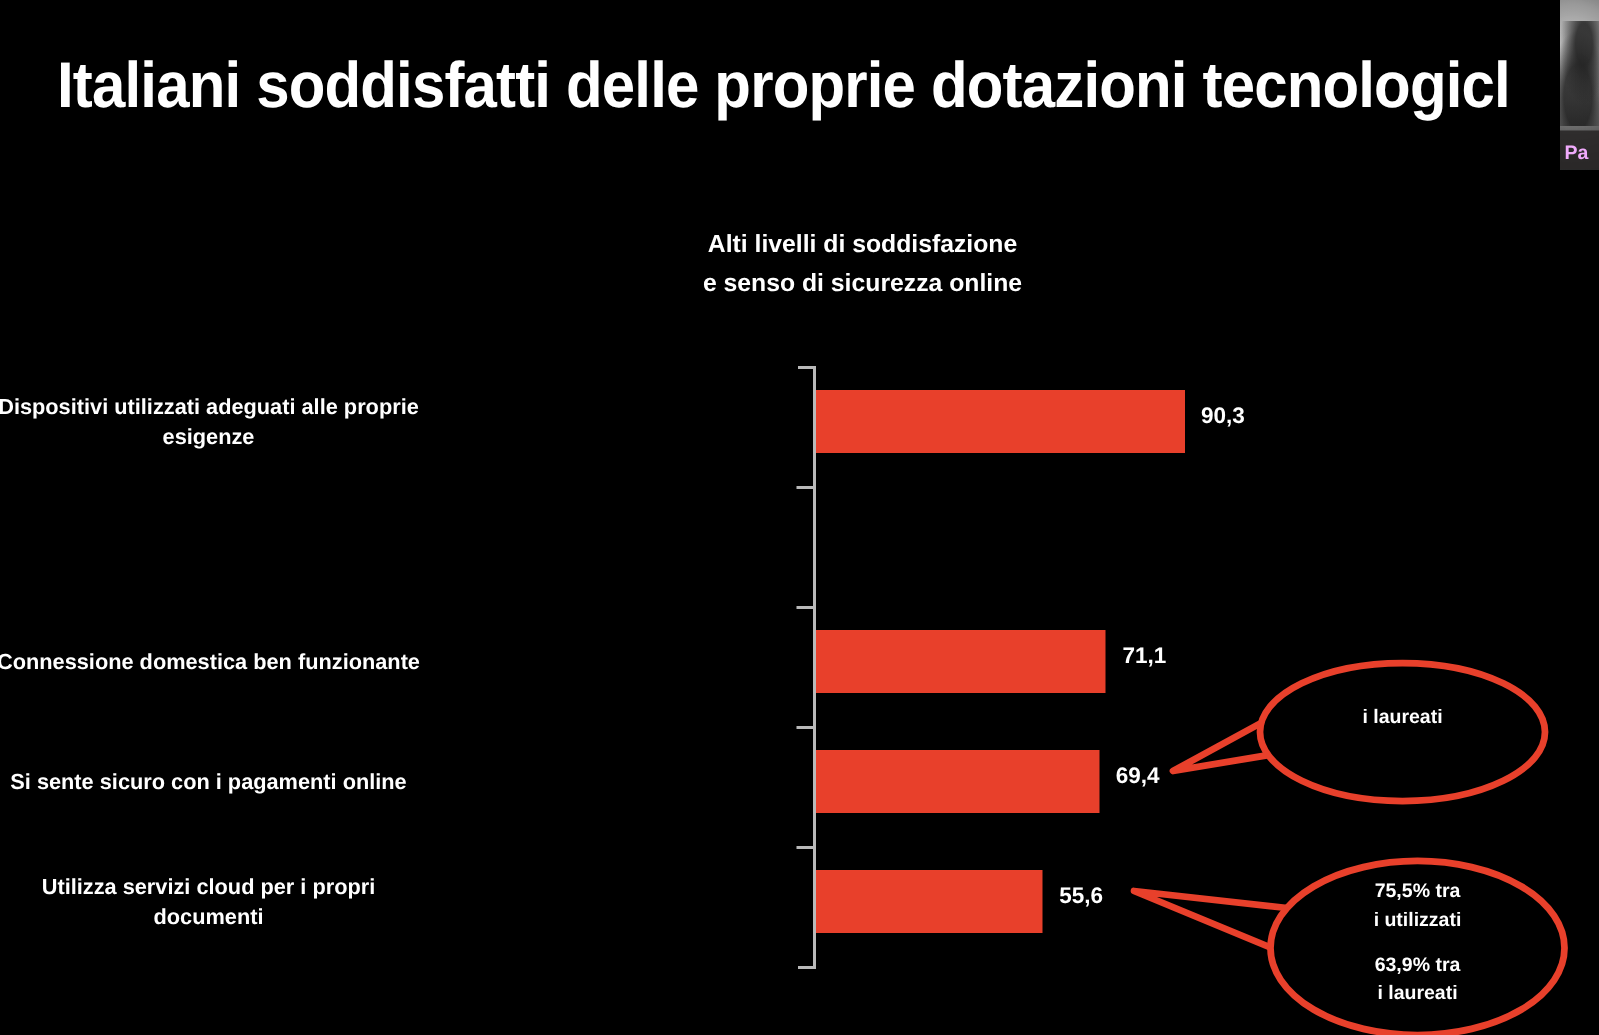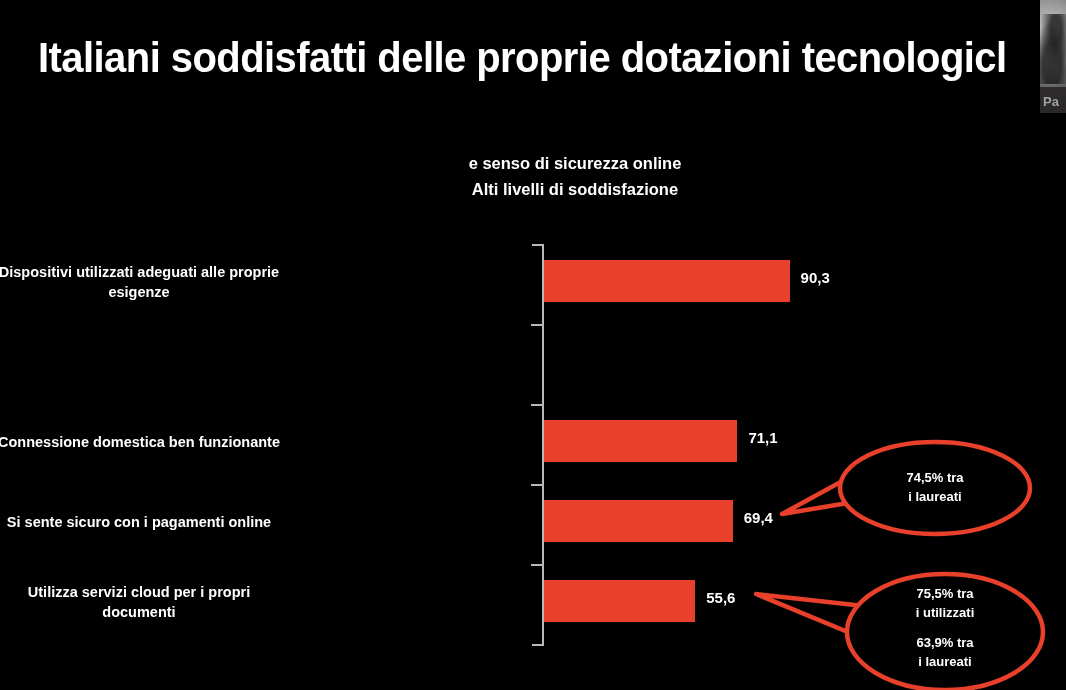--- a/index.html
+++ b/index.html
@@ -170,36 +170,36 @@
     width: 26px;
     height: 26px;
     background: rgba(40,38,38,0.88);
   }
   #video-name {
     position: absolute;
     left: 3px;
     bottom: 4px;
     font-size: 13px;
     font-weight: bold;
-    color: #a3a3a3;
+    color: #f0abfc;
     white-space: nowrap;
     overflow: hidden;
     width: 24px;
   }
 </style>
 </head>
 <body>
 
 <div id="slide">
 
   <div id="slide-title">Italiani soddisfatti delle proprie dotazioni tecnologicl</div>
 
   <div id="subtitle">
+    <div>Alti livelli di soddisfazione</div>
     <div>e senso di sicurezza online</div>
-    <div>Alti livelli di soddisfazione</div>
   </div>
 
   <div id="chart">
 
     <div id="axis-line"></div>
     <div class="axis-cap" style="top:8px;"></div>
     <div class="axis-cap" style="top:408px;"></div>
     <div class="axis-tick" style="top:88px;"></div>
     <div class="axis-tick" style="top:168px;"></div>
     <div class="axis-tick" style="top:248px;"></div>
@@ -238,21 +238,20 @@
       </div>
       <div class="bar" id="bar-4" style="top: 24px; width: 151.232px;"></div>
       <div class="bar-value" id="val-4" style="top: 33px; left: 706.232px;">55,6</div>
     </div>
 
     <svg class="callout-svg" style="left:770px; top:200px; width:270px; height:120px;" viewBox="0 0 270 120">
       <path d="M 100 30 L 12 78 L 108 62 Z" fill="none" stroke="#e8402b" stroke-width="4.5" stroke-linejoin="round"></path>
       <ellipse cx="165" cy="52" rx="95" ry="46" fill="#000000" stroke="#e8402b" stroke-width="4.5"></ellipse>
     </svg>
     <div class="callout-text" style="left:855px; top:232px; width:160px;">
-      <div>74,5% tra</div>
       <div>i laureati</div>
     </div>
 
     <svg class="callout-svg" style="left:740px; top:330px; width:320px; height:150px;" viewBox="0 0 320 150">
       <path d="M 124 40 L 16 28 L 132 76 Z" fill="none" stroke="#e8402b" stroke-width="4.5" stroke-linejoin="round"></path>
       <ellipse cx="205" cy="66" rx="98" ry="58" fill="#000000" stroke="#e8402b" stroke-width="4.5"></ellipse>
     </svg>
     <div class="callout-text" style="left:865px; top:348px; width:160px;">
       <div>75,5% tra</div>
       <div>i utilizzati</div>

